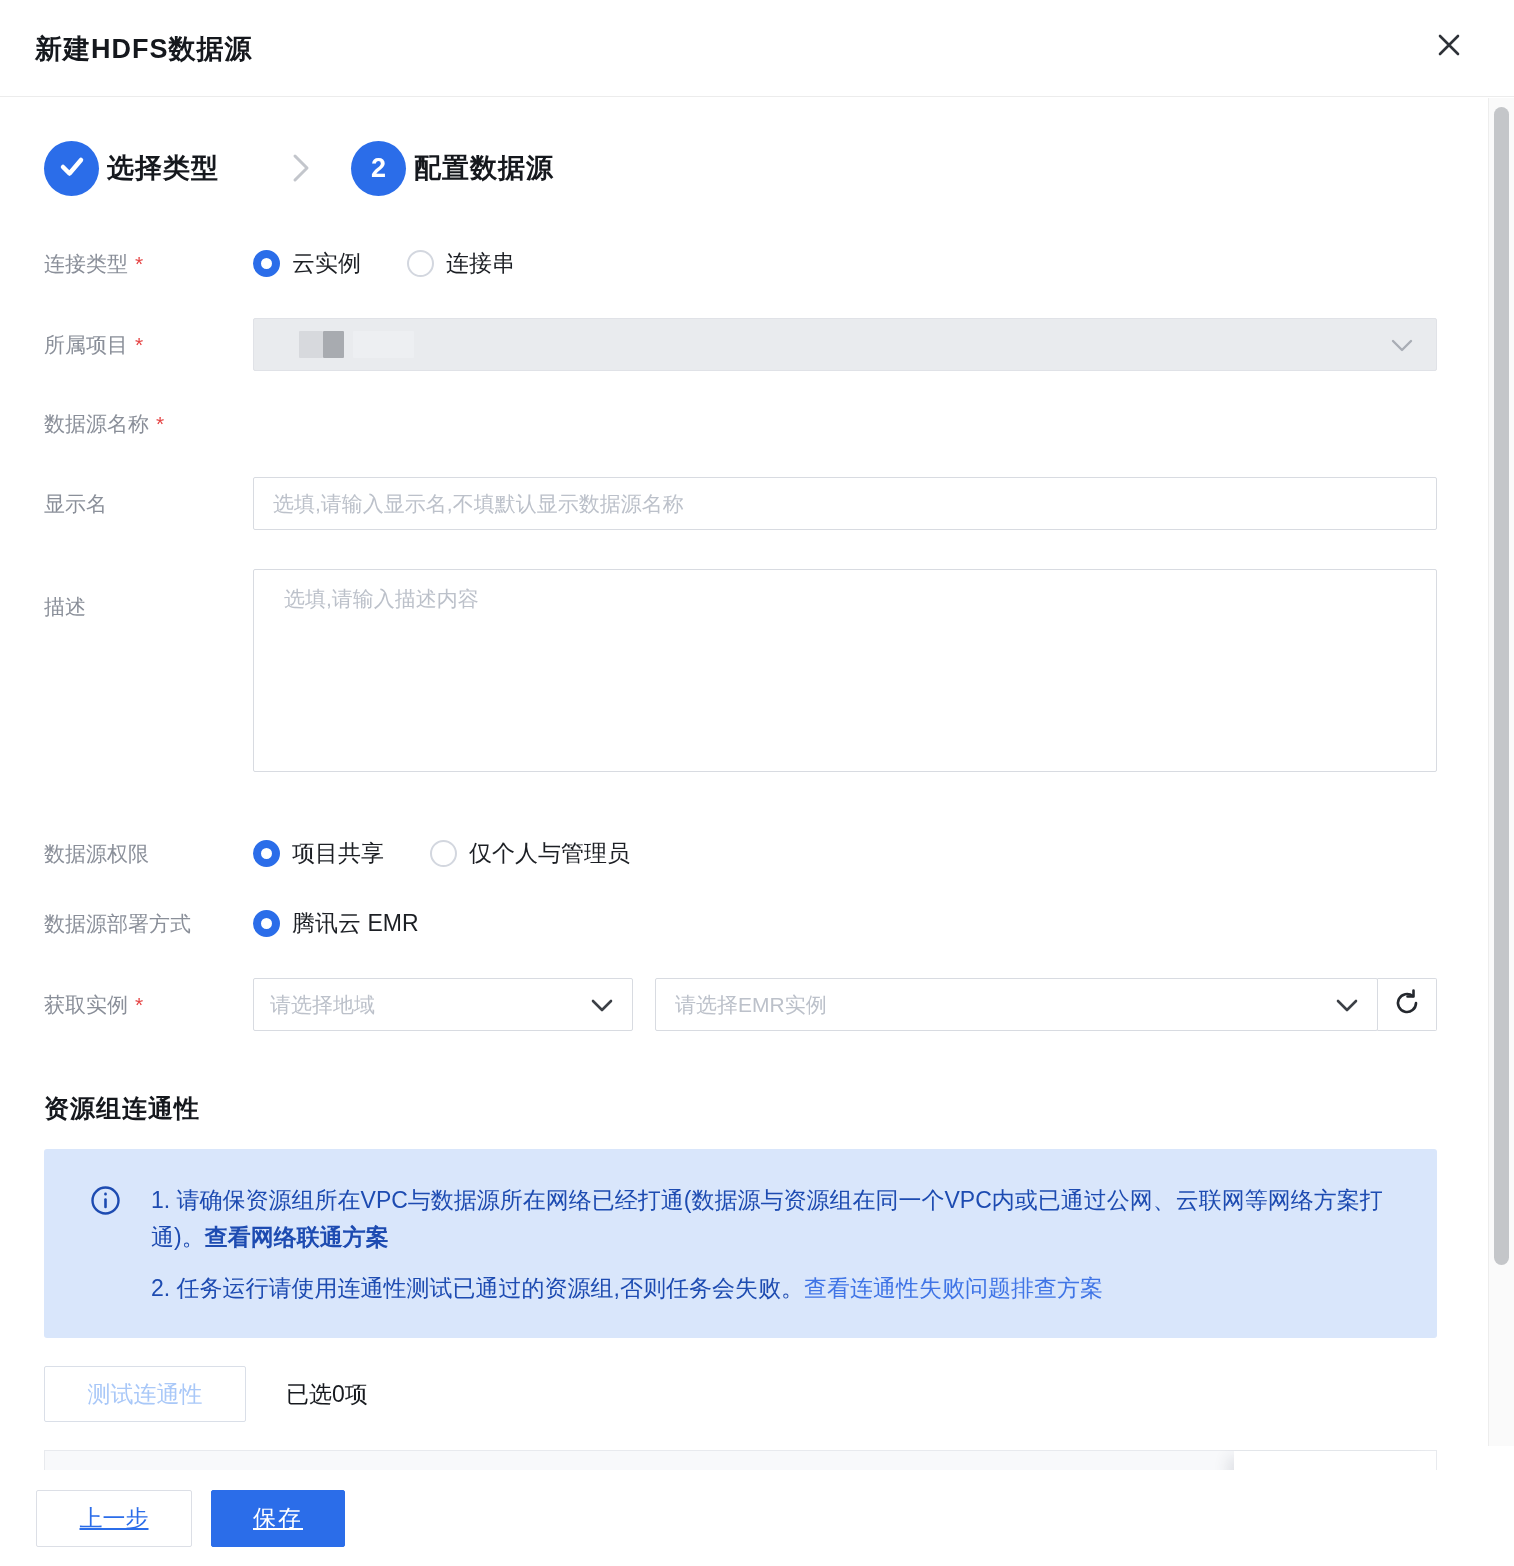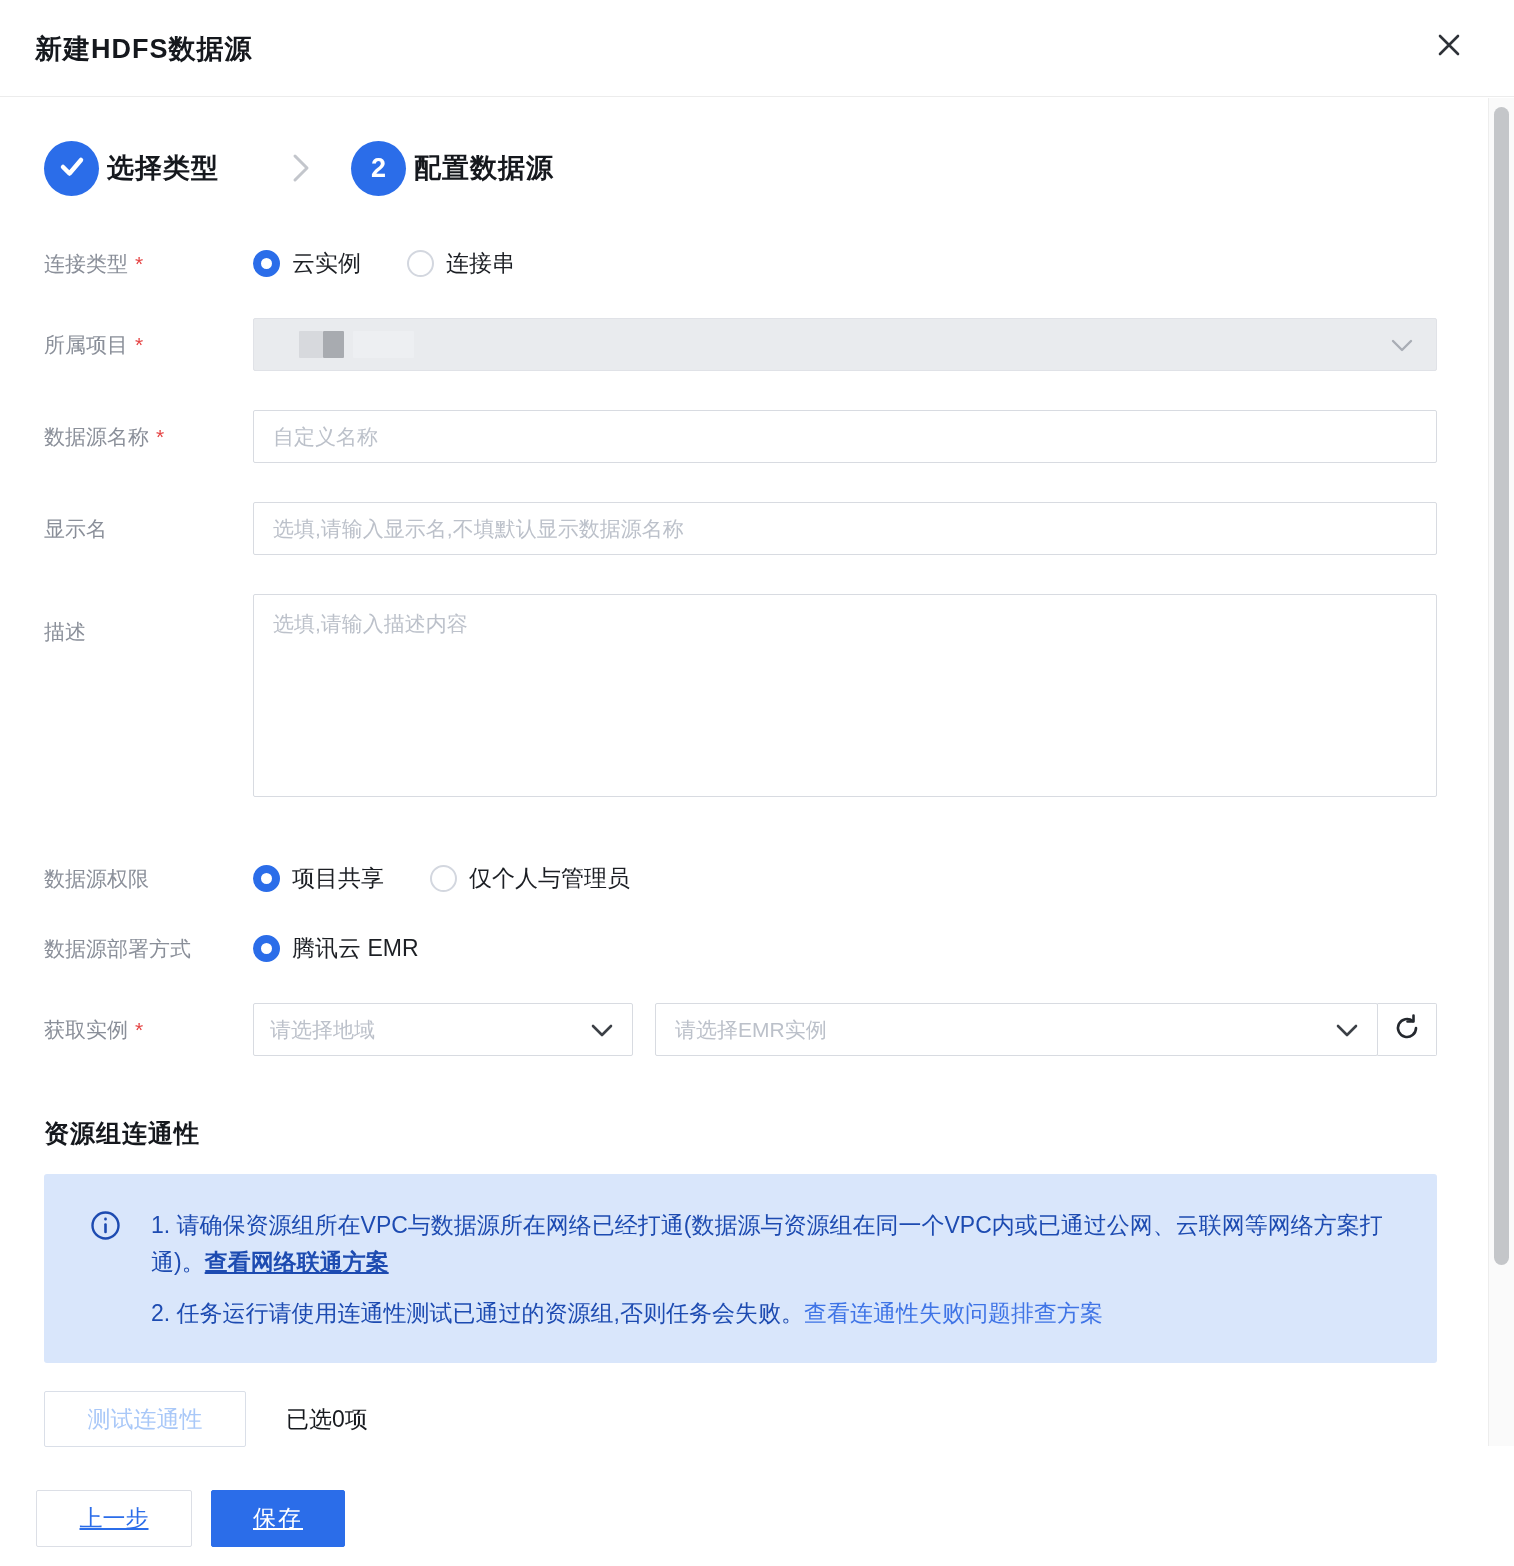--- a/index.html
+++ b/index.html
@@ -31,21 +31,21 @@
   .form-row { display:flex; align-items:center; margin:0 51px 39px 44px; }
   .form-row.top-align { align-items:flex-start; }
   .form-label { width:209px; flex:none; font-size:21px; color:#8a8f99; display:flex; align-items:center; }
   .top-align .form-label { padding-top:24px; }
   .req { color:#e54545; margin-left:7px; font-size:21px; }
   .form-ctrl { flex:1; display:flex; align-items:center; min-width:0; }
 
   .txt-input { width:100%; height:53px; border:1px solid #d8dbe1; border-radius:2px; padding:0 19px; font-size:21px; color:#333;
                font-family:"Liberation Sans","DejaVu Sans",sans-serif; outline:none; }
   .txt-input::placeholder { color:#bcc1ca; }
-  textarea.txt-area { width:100%; height:203px; border:1px solid #d8dbe1; border-radius:2px; padding:15px 19px; font-size:21px; color:#333;
+  textarea.txt-area { width:100%; height:203px; border:1px solid #d8dbe1; border-radius:2px; padding:15px 30px; font-size:21px; color:#333;
                font-family:"Liberation Sans","DejaVu Sans",sans-serif; outline:none; resize:none; }
   textarea.txt-area::placeholder { color:#bcc1ca; }
 
   .sel-disabled { position:relative; width:100%; height:53px; background:#e9ebee; border:1px solid #e0e2e7; border-radius:2px; display:flex; align-items:center; padding:0 24px 0 45px; cursor:not-allowed; }
   .redact { display:inline-block; height:27px; border-radius:1px; }
   .redact.r1 { width:24px; background:#d7d9dd; }
   .redact.r2 { width:21px; background:#a8abb0; }
   .redact.r3 { width:61px; background:#edeff2; margin-left:9px; }
   .sel-disabled .chev { position:absolute; right:22px; top:19px; }
 
@@ -63,21 +63,21 @@
   .sel-emr-wrap { flex:1; display:flex; margin-left:22px; }
   .sel-emr { flex:1; }
   .refresh-btn { width:60px; height:53px; border:1px solid #d8dbe1; border-left:1px solid #e3e5ea; margin-left:-1px; border-radius:0 2px 2px 0; background:#fff; display:flex; align-items:center; justify-content:center; cursor:pointer; }
 
   
   .section-title { margin:61px 0 0 44px; font-size:25px; font-weight:bold; color:#15181d; letter-spacing:1px; }
   .notice { margin:24px 51px 0 44px; background:#d9e6fb; border-radius:3px; padding:33px 40px 31px 46px; display:flex; }
   .notice-icon { flex:none; width:31px; margin-top:3px; }
   .notice-body { margin-left:30px; font-size:23px; line-height:37px; color:#1d4bb1; }
   .notice-item2 { margin-top:14px; }
-  .link-strong { font-weight:bold; text-decoration:underline; color:#1d4bb1; cursor:pointer; }
+  .link-strong { font-weight:bold; color:#1d4bb1; cursor:pointer; }
   .link-light { color:#3f74e6; cursor:pointer; }
 
   .test-row { display:flex; align-items:center; margin:28px 0 0 44px; }
   .test-btn { width:202px; height:56px; background:#fff; border:1px solid #dadfe8; border-radius:2px; color:#a9c8f8; font-size:23px; display:flex; align-items:center; justify-content:center; cursor:not-allowed; }
   .sel-count { margin-left:40px; font-size:23px; color:#16191e; }
 
   
   .table-clip { position:relative; margin:28px 51px 0 44px; height:38px; overflow:hidden; }
   .thead { position:relative; height:76px; background:#f8f9fb; border:1px solid #e8eaee; }
   .th-action { position:absolute; right:0; top:0; width:202px; height:76px; background:#fff; box-shadow:-12px 0 14px -6px rgba(40,50,70,0.12); }
@@ -161,23 +161,20 @@
                 </svg>
             </span>
           </div>
         </div>
       </div>
 
       <div class="form-row">
         <div class="form-label">
           <span>数据源名称</span>
             <span class="req">*</span>
-        </div>
-        <div class="form-ctrl">
-          <input class="txt-input" type="text" placeholder="自定义名称" style="">
         </div>
       </div>
 
       <div class="form-row">
         <div class="form-label">
           <span>显示名</span>
         </div>
         <div class="form-ctrl">
           <input class="txt-input" type="text" placeholder="选填,请输入显示名,不填默认显示数据源名称" style="">
         </div>

